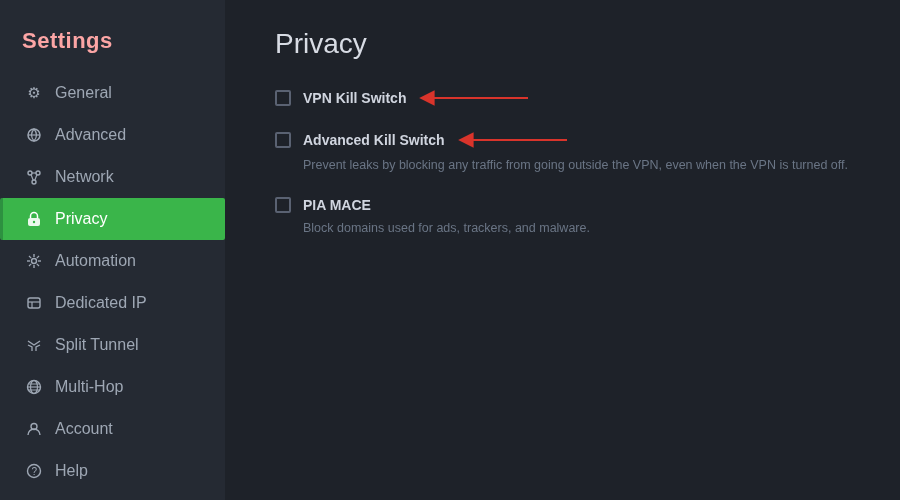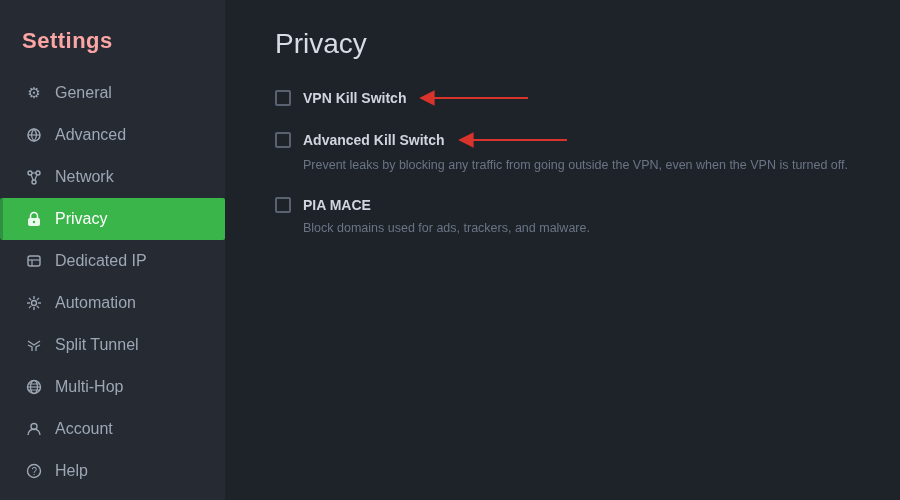--- a/index.html
+++ b/index.html
@@ -155,46 +155,46 @@
         <rect x="1" y="7" width="12" height="8" rx="2" fill="white" opacity="0.9"></rect>
         <path d="M3.5 7V5a3.5 3.5 0 0 1 7 0v2" stroke="white" stroke-width="1.5" fill="none"></path>
         <circle cx="7" cy="11" r="1.2" fill="#3ab54a"></circle>
       </svg>
     </span>
     <span class="label">Privacy</span>
   </div>
   <div class="sidebar-item">
     <span class="icon">
       <svg width="16" height="16" viewBox="0 0 16 16" fill="none">
-        <rect x="2" y="3" width="12" height="10" rx="2" stroke="#9ea7b4" stroke-width="1.4"></rect>
-        <line x1="2" y1="7" x2="14" y2="7" stroke="#9ea7b4" stroke-width="1.2"></line>
-        <line x1="6" y1="7" x2="6" y2="13" stroke="#9ea7b4" stroke-width="1.2"></line>
-      </svg>
-    </span>
-    <span class="label">Dedicated IP</span>
-  </div>
-  <div class="sidebar-item">
-    <span class="icon">
-      <svg width="16" height="16" viewBox="0 0 16 16" fill="none">
         <circle cx="8" cy="8" r="2.5" stroke="#9ea7b4" stroke-width="1.4"></circle>
         <line x1="8" y1="1" x2="8" y2="4" stroke="#9ea7b4" stroke-width="1.4"></line>
         <line x1="8" y1="12" x2="8" y2="15" stroke="#9ea7b4" stroke-width="1.4"></line>
         <line x1="1" y1="8" x2="4" y2="8" stroke="#9ea7b4" stroke-width="1.4"></line>
         <line x1="12" y1="8" x2="15" y2="8" stroke="#9ea7b4" stroke-width="1.4"></line>
         <line x1="3" y1="3" x2="5.2" y2="5.2" stroke="#9ea7b4" stroke-width="1.2"></line>
         <line x1="10.8" y1="10.8" x2="13" y2="13" stroke="#9ea7b4" stroke-width="1.2"></line>
         <line x1="13" y1="3" x2="10.8" y2="5.2" stroke="#9ea7b4" stroke-width="1.2"></line>
         <line x1="5.2" y1="10.8" x2="3" y2="13" stroke="#9ea7b4" stroke-width="1.2"></line>
       </svg>
     </span>
     <span class="label">Automation</span>
   </div>
   <div class="sidebar-item">
     <span class="icon">
       <svg width="16" height="16" viewBox="0 0 16 16" fill="none">
+        <rect x="2" y="3" width="12" height="10" rx="2" stroke="#9ea7b4" stroke-width="1.4"></rect>
+        <line x1="2" y1="7" x2="14" y2="7" stroke="#9ea7b4" stroke-width="1.2"></line>
+        <line x1="6" y1="7" x2="6" y2="13" stroke="#9ea7b4" stroke-width="1.2"></line>
+      </svg>
+    </span>
+    <span class="label">Dedicated IP</span>
+  </div>
+  <div class="sidebar-item">
+    <span class="icon">
+      <svg width="16" height="16" viewBox="0 0 16 16" fill="none">
         <path d="M2 4 L8 8 L14 4" stroke="#9ea7b4" stroke-width="1.4" fill="none"></path>
         <path d="M2 8 L6 10 L6 14" stroke="#9ea7b4" stroke-width="1.3" fill="none"></path>
         <path d="M14 8 L10 10 L10 14" stroke="#9ea7b4" stroke-width="1.3" fill="none"></path>
       </svg>
     </span>
     <span class="label">Split Tunnel</span>
   </div>
   <div class="sidebar-item">
     <span class="icon">
       <svg width="16" height="16" viewBox="0 0 16 16" fill="none">

